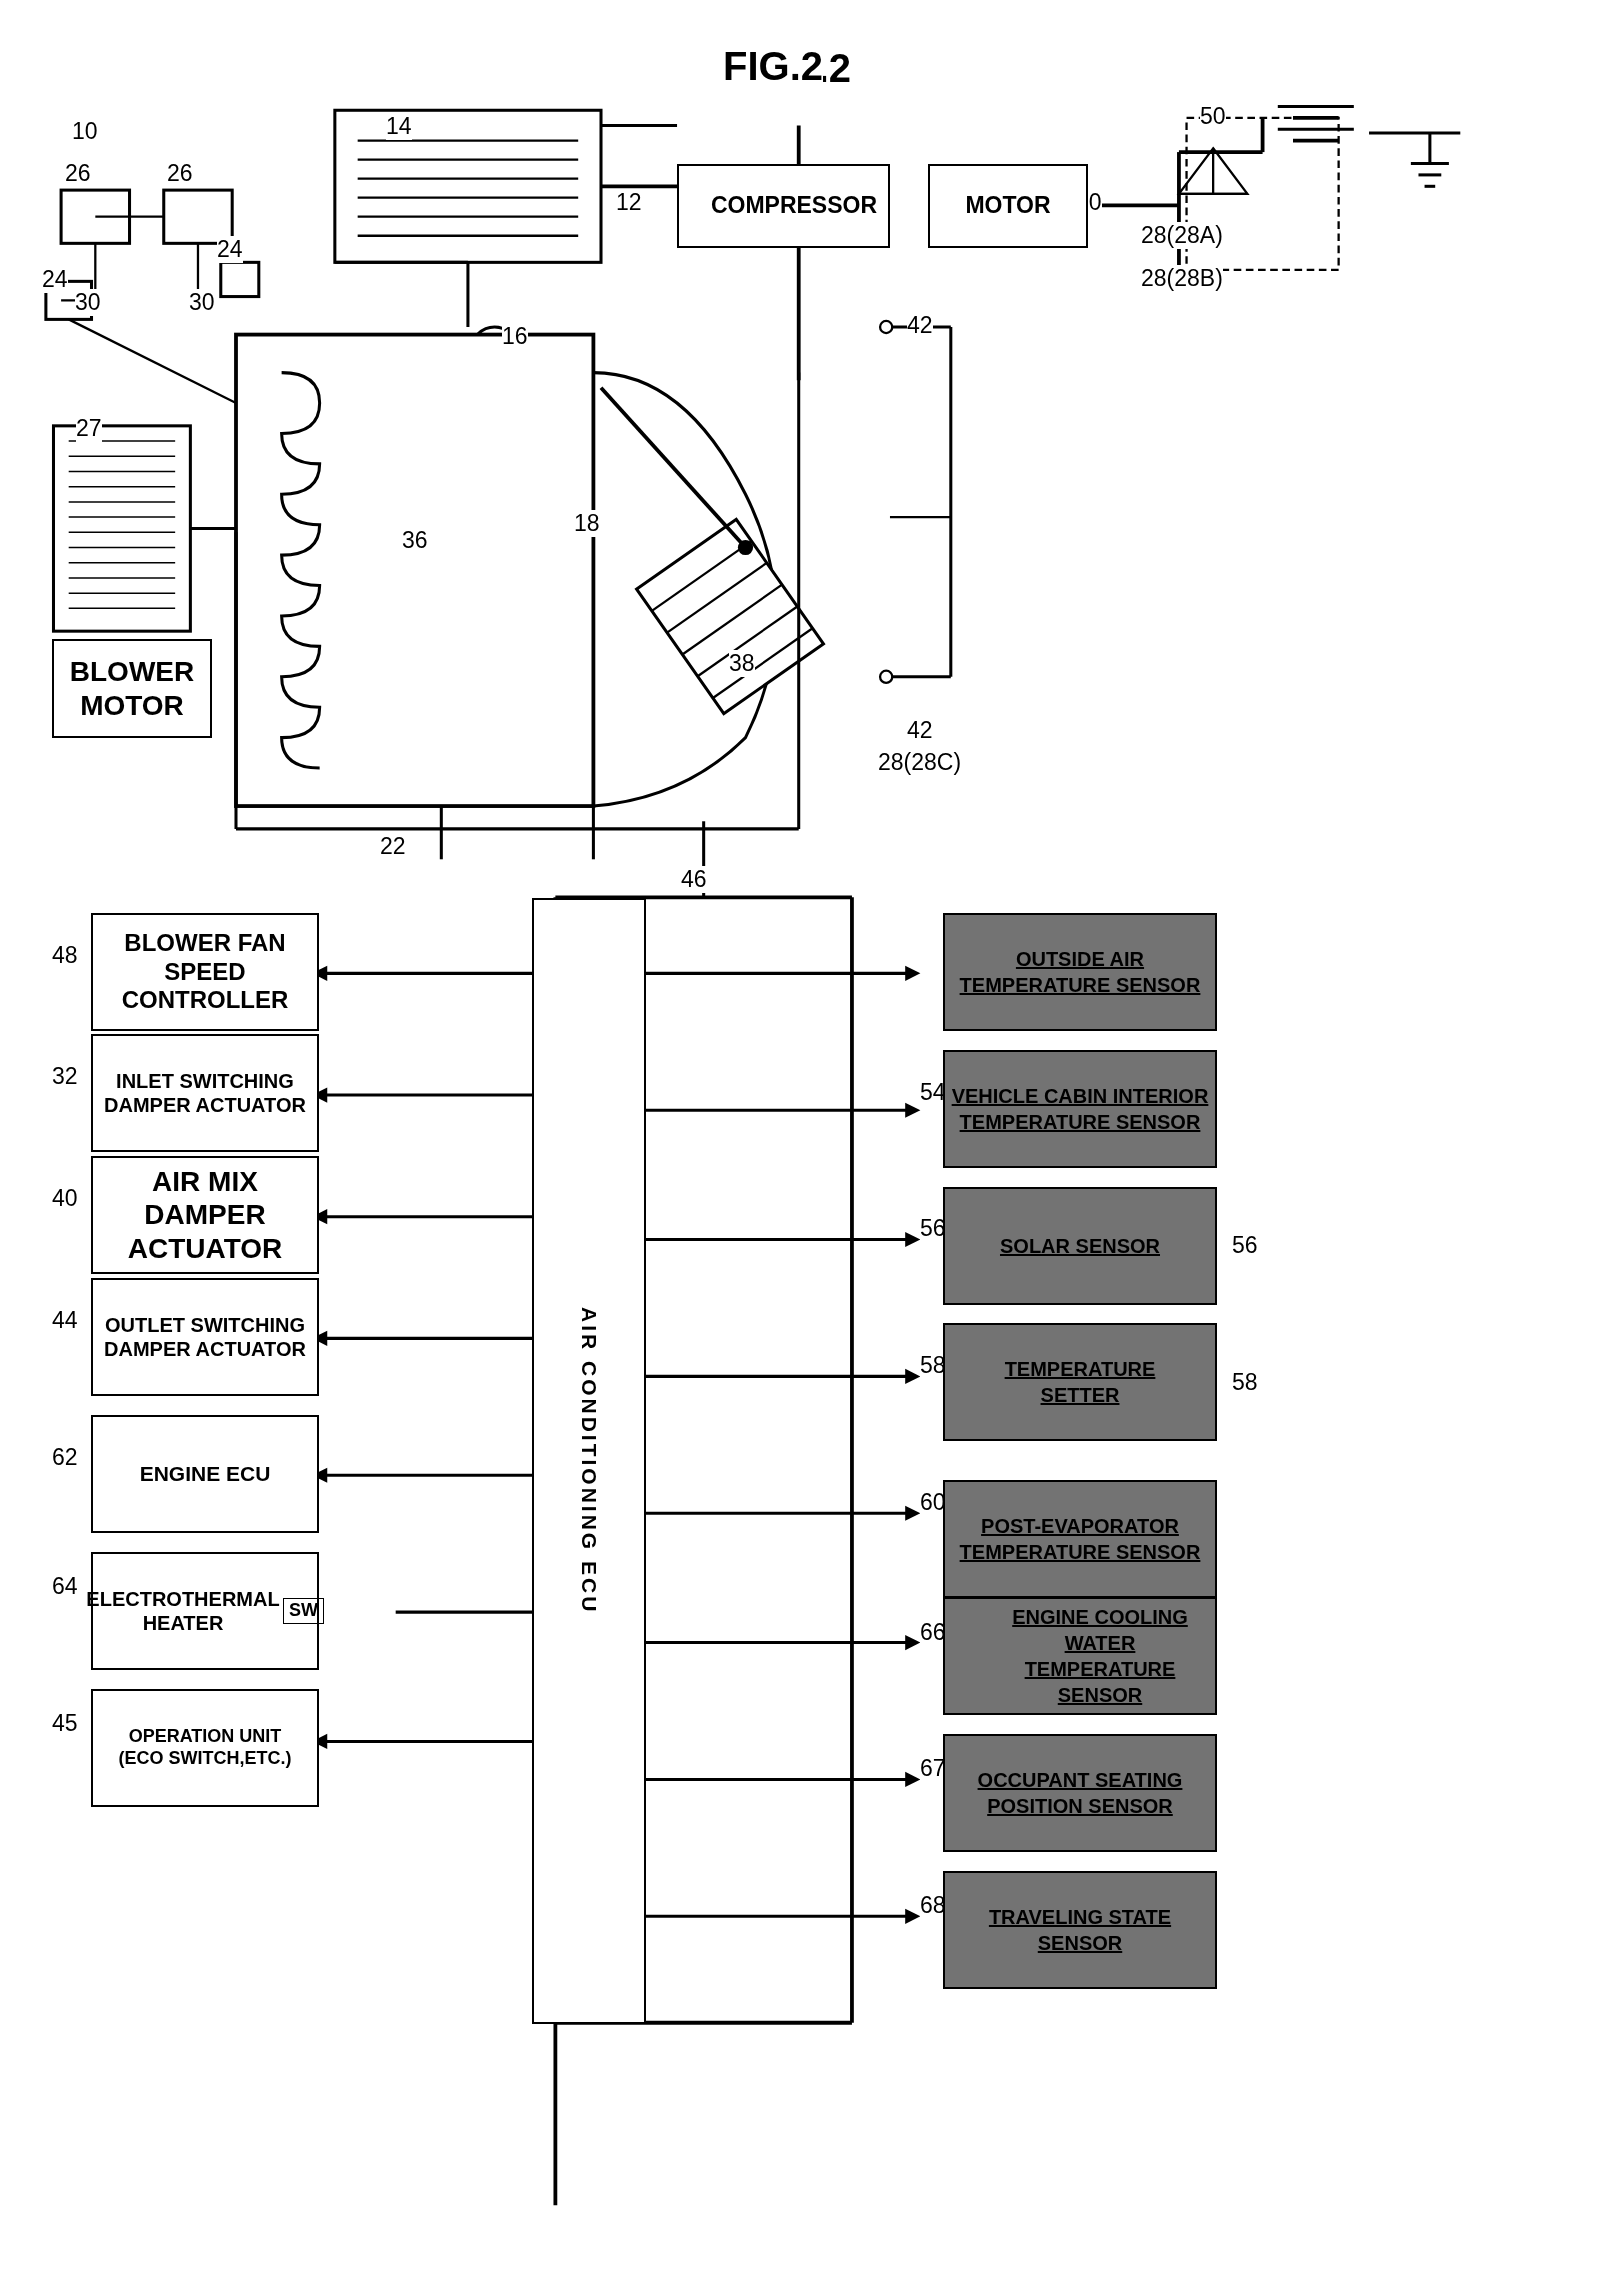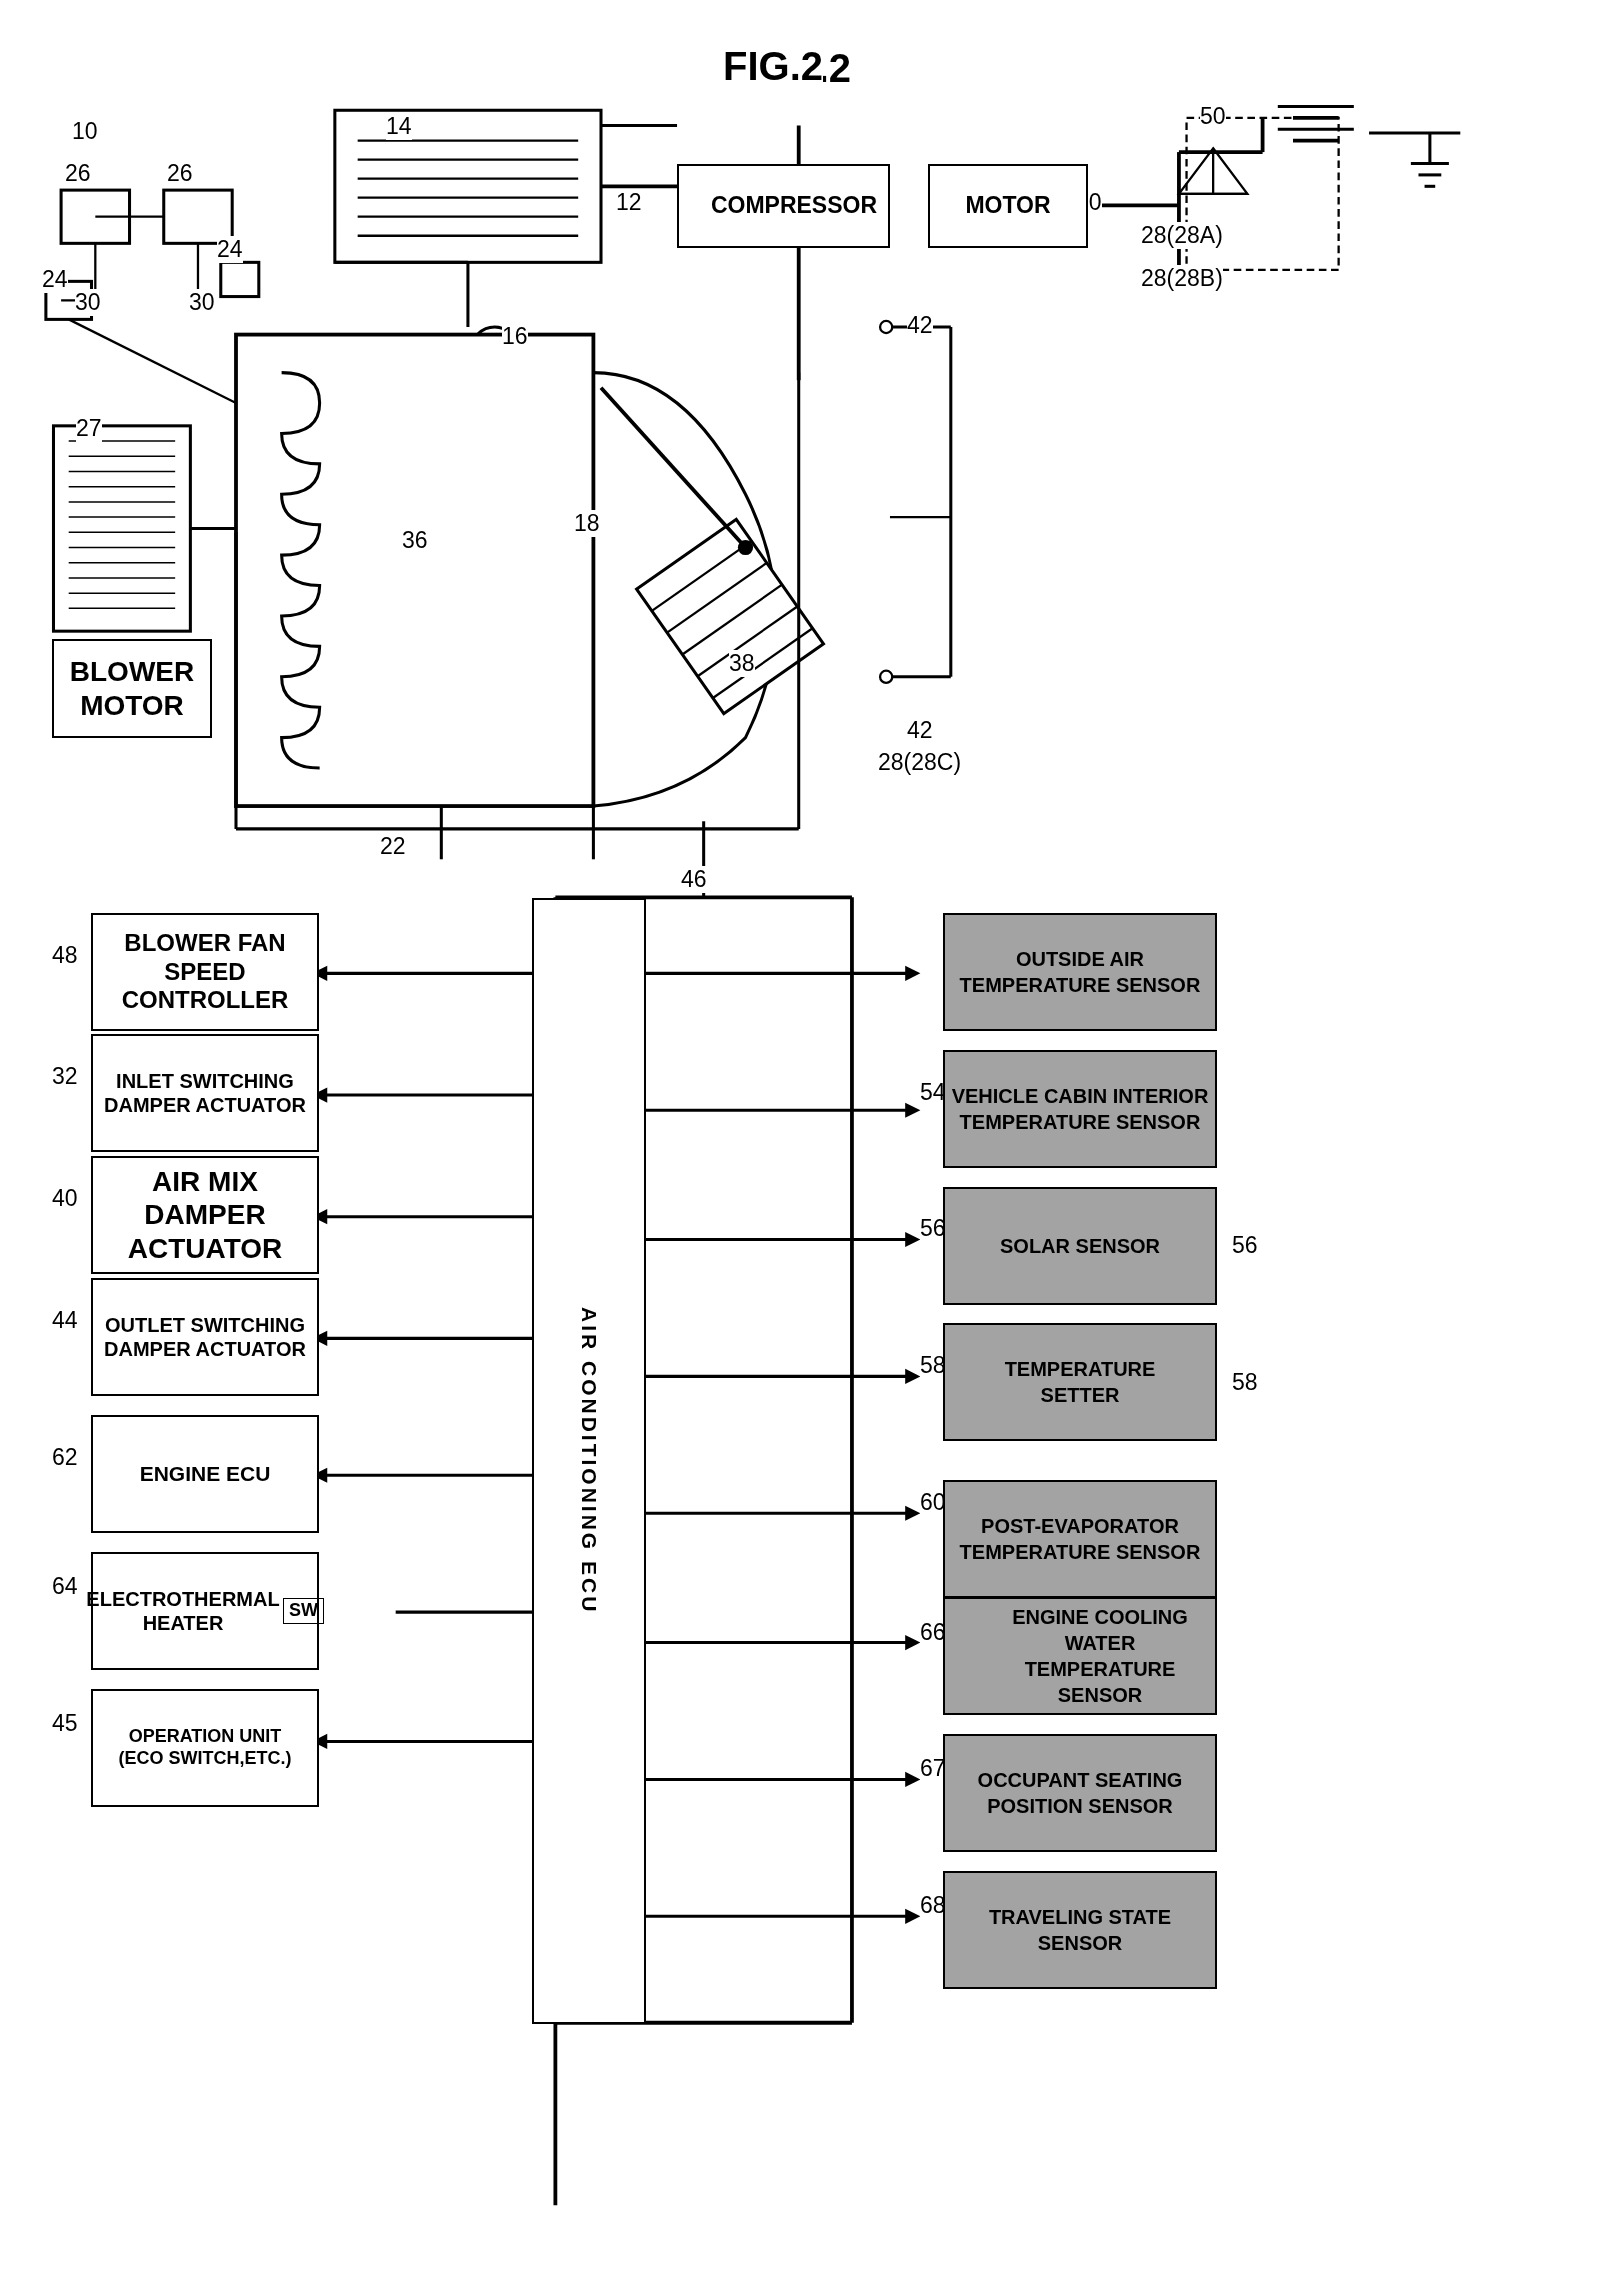--- a/index.html
+++ b/index.html
@@ -57,29 +57,30 @@
       font-size: 23px;
       font-family: Arial, sans-serif;
       font-weight: normal;
       background: #fff;
     }
 
     
     .sensor-box {
       position: absolute;
       border: 2.3px solid #000;
-      background: #a3a3a3;
+      background: #737373;
       display: flex;
       align-items: center;
       justify-content: center;
       text-align: center;
       font-size: 20px;
       font-weight: bold;
       font-family: Arial, sans-serif;
       line-height: 1.3;
+      text-decoration: underline;
     }
   </style>
 </head>
 <body>
 
 <div class="page">
 
   <div class="fig-title">FIG.2</div>
 
   <svg class="diagram-svg" viewBox="0 0 2106 3018">

